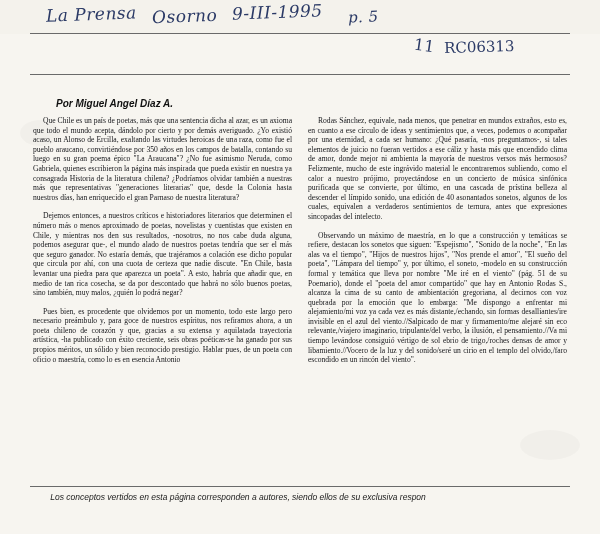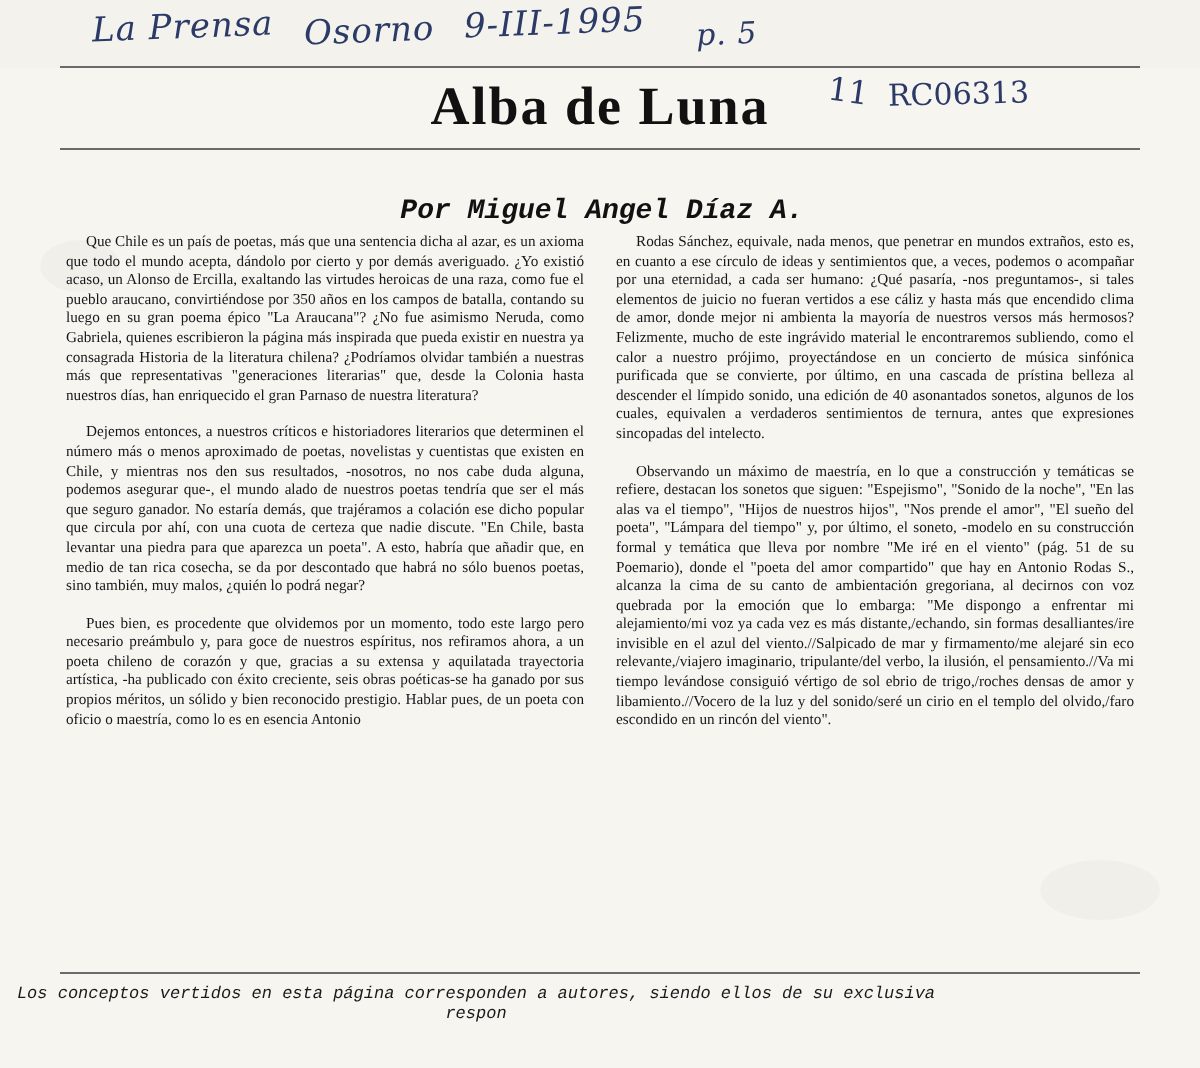--- a/index.html
+++ b/index.html
@@ -100,25 +100,25 @@
     font-weight: bold;
     font-size: 9.5px;
     color: #111;
     line-height: 12px;
   }
   .byline {
     position: absolute;
     top: 98px;
     left: 56px;
     width: 490px;
-    text-align: center;
-    font-family: Liberation Mono, monospace;
+    text-align: left;
+    font-family: Liberation Sans, sans-serif;
     font-weight: bold;
     font-style: italic;
-    font-size: 14px;
+    font-size: 10px;
     color: #111;
   }
 
   
   .columns {
     position: absolute;
     top: 116px;
     left: 33px;
     width: 534px;
     display: flex;
@@ -138,21 +138,21 @@
     hyphens: auto;
   }
 
   
   .footer-note {
     position: absolute;
     top: 492px;
     left: 0;
     width: 476px;
     text-align: center;
-    font-family: Liberation Mono, monospace;
+    font-family: Liberation Sans, sans-serif;
     font-style: italic;
     font-size: 8.5px;
     color: #1a1a1a;
   }
 
   
   .blotch {
     position: absolute;
     background: rgba(0,0,0,0.025);
     border-radius: 50%;
@@ -169,21 +169,20 @@
 
   <div class="handwriting-strip">
     <span class="hw hw-source">La Prensa</span>
     <span class="hw hw-city">Osorno</span>
     <span class="hw hw-date">9-III-1995</span>
     <span class="hw hw-page">p. 5</span>
   </div>
 
   <div class="rule rule-top"></div>
 
-  <div class="headline">Alba de Luna</div>
 
   <span class="hw-marks">11</span>
   <span class="hw-code">RC06313</span>
 
   <div class="rule rule-under-ttl"></div>
 
   <div class="byline">Por Miguel Angel Díaz A.</div>
 
   <div class="columns">
     <div class="col">

